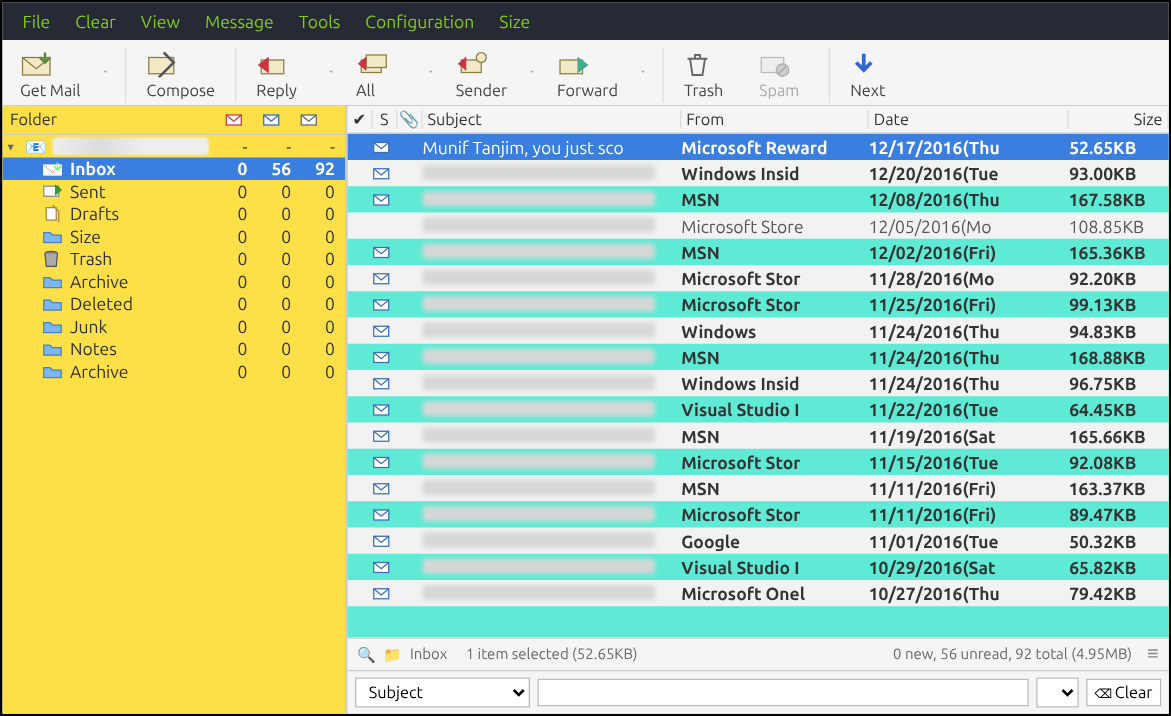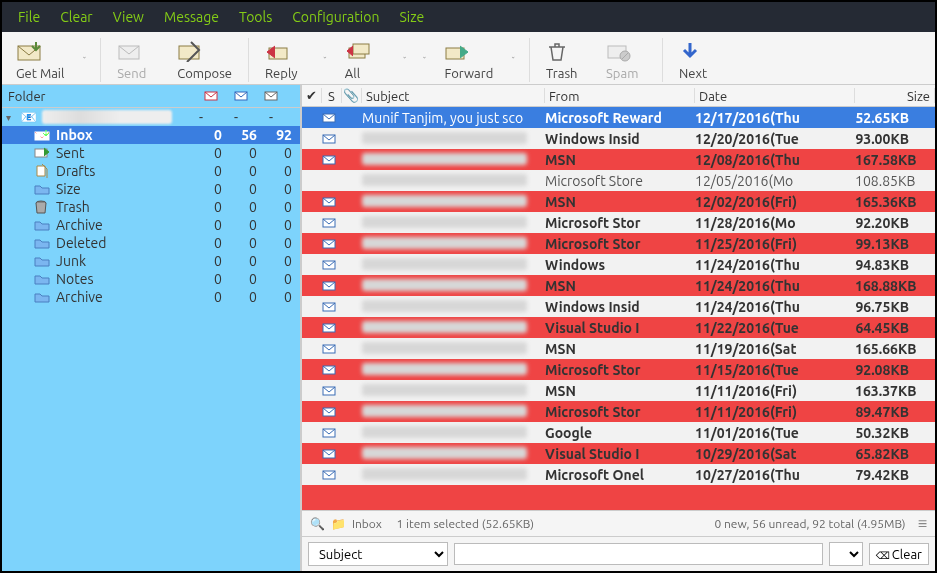--- a/index.html
+++ b/index.html
@@ -49,25 +49,25 @@
 .tb-btn.disabled { color: #aaa; }
 .tb-btn svg { margin-bottom: 4px; }
 .tb-sep { width: 1px; height: 44px; background: #ddd; margin: 0 4px; }
 .dd-arrow { font-size: 10px; color: #888; padding: 0 6px; align-self: center; cursor: pointer;}
 .splitter {
   display: flex;
   flex: 1;
   min-height: 0;
 }
 .leftpane {
-  width: 300px;
+  width: 276px;
   border-right: 2px solid #ccc;
   display: flex;
   flex-direction: column;
-  background: #7dd3fc;
+  background: #fde047;
 }
 .folder-header {
   display: flex;
   padding: 4px 6px;
   border-bottom: 1px solid #ccc;
   font-size: 13px;
   align-items: center;
 }
 .folder-header .lbl { flex: 1; }
 .folder-header .colico { width: 30px; text-align: center; }
@@ -112,21 +112,21 @@
 .c-s { width: 20px; justify-content:center;}
 .c-a { width: 20px; justify-content:center;}
 .c-subj { flex: 1; min-width: 0;}
 .c-from { width: 150px; }
 .c-date { width: 160px; }
 .c-size { width: 80px; text-align: right; justify-content: flex-end; padding-right: 26px;}
 .msg-list {
   flex: 1;
   overflow: auto;
   font-size: 14px;
-  background: #ef4444;
+  background: #5eead4;
 }
 .msg-row {
   display: flex;
   align-items: center;
   height: 21px;
 }
 .msg-row.alt { background: #f2f2f2; }
 .msg-row.sel { background: #3a7ee0; color: #fff; }
 .msg-row .c-chk, .msg-row .c-s, .msg-row .c-a { text-align:center; font-size: 11px;}
 .msg-row .c-subj span.blur {
@@ -187,27 +187,20 @@
     <div class="tb-btn">
       <svg width="28" height="22">
           <rect x="2" y="6" width="22" height="14" fill="#f2e9c7" stroke="#8b7c44"></rect>
           <path d="M2 6 L13 15 L24 6" fill="none" stroke="#8b7c44"></path>
           <path d="M20 2 L20 10 M16 6 L20 10 L24 6" fill="none" stroke="#5a8a3a" stroke-width="2"></path>
         </svg>
       <span>Get Mail</span>
     </div>
     <span class="dd-arrow">ˇ</span>
     <div class="tb-sep"></div>
-    <div class="tb-btn disabled">
-      <svg width="26" height="22">
-          <rect x="2" y="6" width="20" height="13" fill="#eee" stroke="#bbb"></rect>
-          <path d="M2 6 L12 14 L22 6" fill="none" stroke="#bbb"></path>
-        </svg>
-      <span>Send</span>
-    </div>
     <div class="tb-btn">
       <svg width="26" height="22">
           <rect x="2" y="6" width="20" height="13" fill="#f2e9c7" stroke="#8b7c44"></rect>
           <path d="M14 2 L22 10 L10 22" fill="none" stroke="#555" stroke-width="2"></path>
         </svg>
       <span>Compose</span>
     </div>
     <div class="tb-sep"></div>
     <div class="tb-btn">
       <svg width="26" height="22">
@@ -219,20 +212,28 @@
     <span class="dd-arrow">ˇ</span>
     <div class="tb-btn">
       <svg width="26" height="22">
           <rect x="4" y="8" width="16" height="10" fill="#f2e9c7" stroke="#8b7c44"></rect>
           <rect x="8" y="4" width="16" height="10" fill="#f2e9c7" stroke="#8b7c44"></rect>
           <path d="M8 6 L2 11 L8 16" fill="#c34" stroke="#c34"></path>
         </svg>
       <span>All</span>
     </div>
     <span class="dd-arrow">ˇ</span>
+    <div class="tb-btn">
+      <svg width="26" height="22">
+          <rect x="4" y="8" width="16" height="10" fill="#f2e9c7" stroke="#8b7c44"></rect>
+          <circle cx="20" cy="6" r="4" fill="#f2e9c7" stroke="#8b7c44"></circle>
+          <path d="M8 6 L2 11 L8 16" fill="#c34" stroke="#c34"></path>
+        </svg>
+      <span>Sender</span>
+    </div>
     <span class="dd-arrow">ˇ</span>
     <div class="tb-btn">
       <svg width="26" height="22">
           <rect x="2" y="8" width="18" height="11" fill="#f2e9c7" stroke="#8b7c44"></rect>
           <path d="M16 6 L24 12 L16 18" fill="#4a8" stroke="#4a8"></path>
         </svg>
       <span>Forward</span>
     </div>
     <span class="dd-arrow">ˇ</span>
     <div class="tb-sep"></div>

